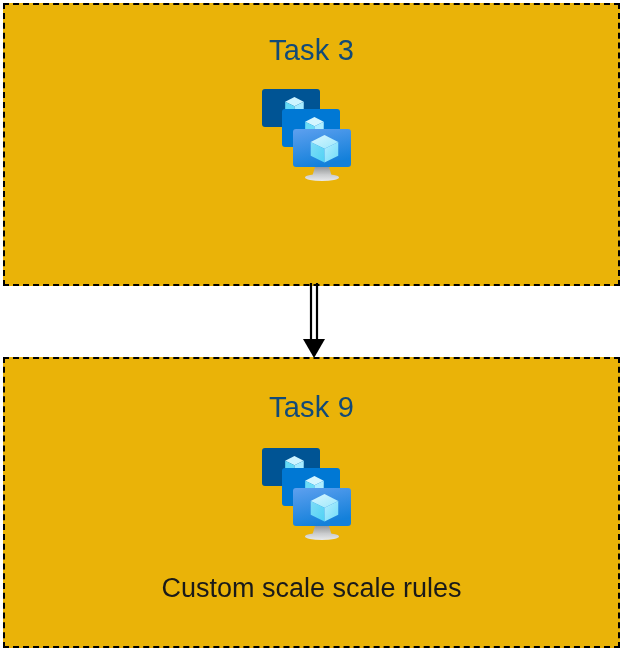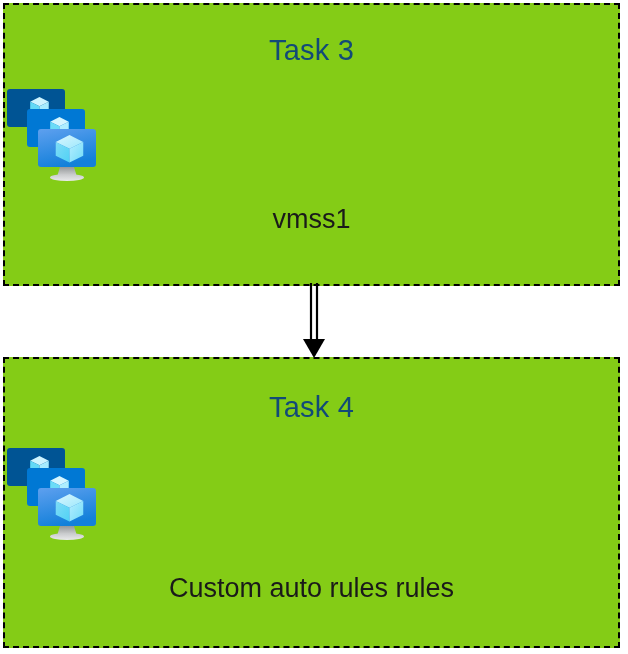--- a/index.html
+++ b/index.html
@@ -22,24 +22,25 @@
     left: 0;
     top: 0;
     width: 628px;
     height: 654px;
   }
 
   
   .task-box {
     position: absolute;
     box-sizing: border-box;
-    background: #84cc16;
+    background: #eab308;
     border: 2px dashed #000000;
     display: flex;
     flex-direction: column;
+    align-items: center;
   }
 
   #box-task3 {
     left: 3px;
     top: 3px;
     width: 617px;
     height: 283px;
   }
 
   #box-task4 {
@@ -154,35 +155,34 @@
         <rect x="33" y="44" width="58" height="38" rx="3" fill="url(#frontScreenA)"></rect>
         <g transform="translate(49,50) scale(0.86)">
           <polygon points="18,0 34,8 18,16 2,8" fill="url(#cubeTopA)"></polygon>
           <polygon points="2,8 18,16 18,32 2,24" fill="url(#cubeLeftA)"></polygon>
           <polygon points="18,16 34,8 34,24 18,32" fill="url(#cubeRightA)"></polygon>
         </g>
       </g>
     </svg>
 
     <div class="caption-block">
-      <div class="caption">vmss1</div>
     </div>
   </div>
 
   <svg id="connector" viewBox="0 0 34 76">
 
     <line x1="14" y1="0" x2="14" y2="60" stroke="#000000" stroke-width="2.2"></line>
     <line x1="20" y1="0" x2="20" y2="60" stroke="#000000" stroke-width="2.2"></line>
 
     <polygon points="6,56 28,56 17,75" fill="#000000"></polygon>
   </svg>
 
   <div class="task-box" id="box-task4">
 
-    <div class="task-title">Task 4</div>
+    <div class="task-title">Task 9</div>
 
     <svg class="vmss-icon" width="104" height="98" viewBox="0 0 104 98">
       <defs>
         <linearGradient id="frontScreenB" x1="0" y1="0" x2="0.35" y2="1">
           <stop offset="0" stop-color="#5ea0ef"></stop>
           <stop offset="1" stop-color="#1380da"></stop>
         </linearGradient>
         <linearGradient id="standB" x1="0" y1="0" x2="0" y2="1">
           <stop offset="0" stop-color="#95989a"></stop>
           <stop offset="1" stop-color="#d9dadb"></stop>
@@ -232,17 +232,17 @@
         <rect x="33" y="44" width="58" height="38" rx="3" fill="url(#frontScreenB)"></rect>
         <g transform="translate(49,50) scale(0.86)">
           <polygon points="18,0 34,8 18,16 2,8" fill="url(#cubeTopB)"></polygon>
           <polygon points="2,8 18,16 18,32 2,24" fill="url(#cubeLeftB)"></polygon>
           <polygon points="18,16 34,8 34,24 18,32" fill="url(#cubeRightB)"></polygon>
         </g>
       </g>
     </svg>
 
     <div class="caption-block">
-      <div class="caption">Custom auto rules rules</div>
+      <div class="caption">Custom scale scale rules</div>
     </div>
   </div>
 
 </div>
 
 </body></html>

